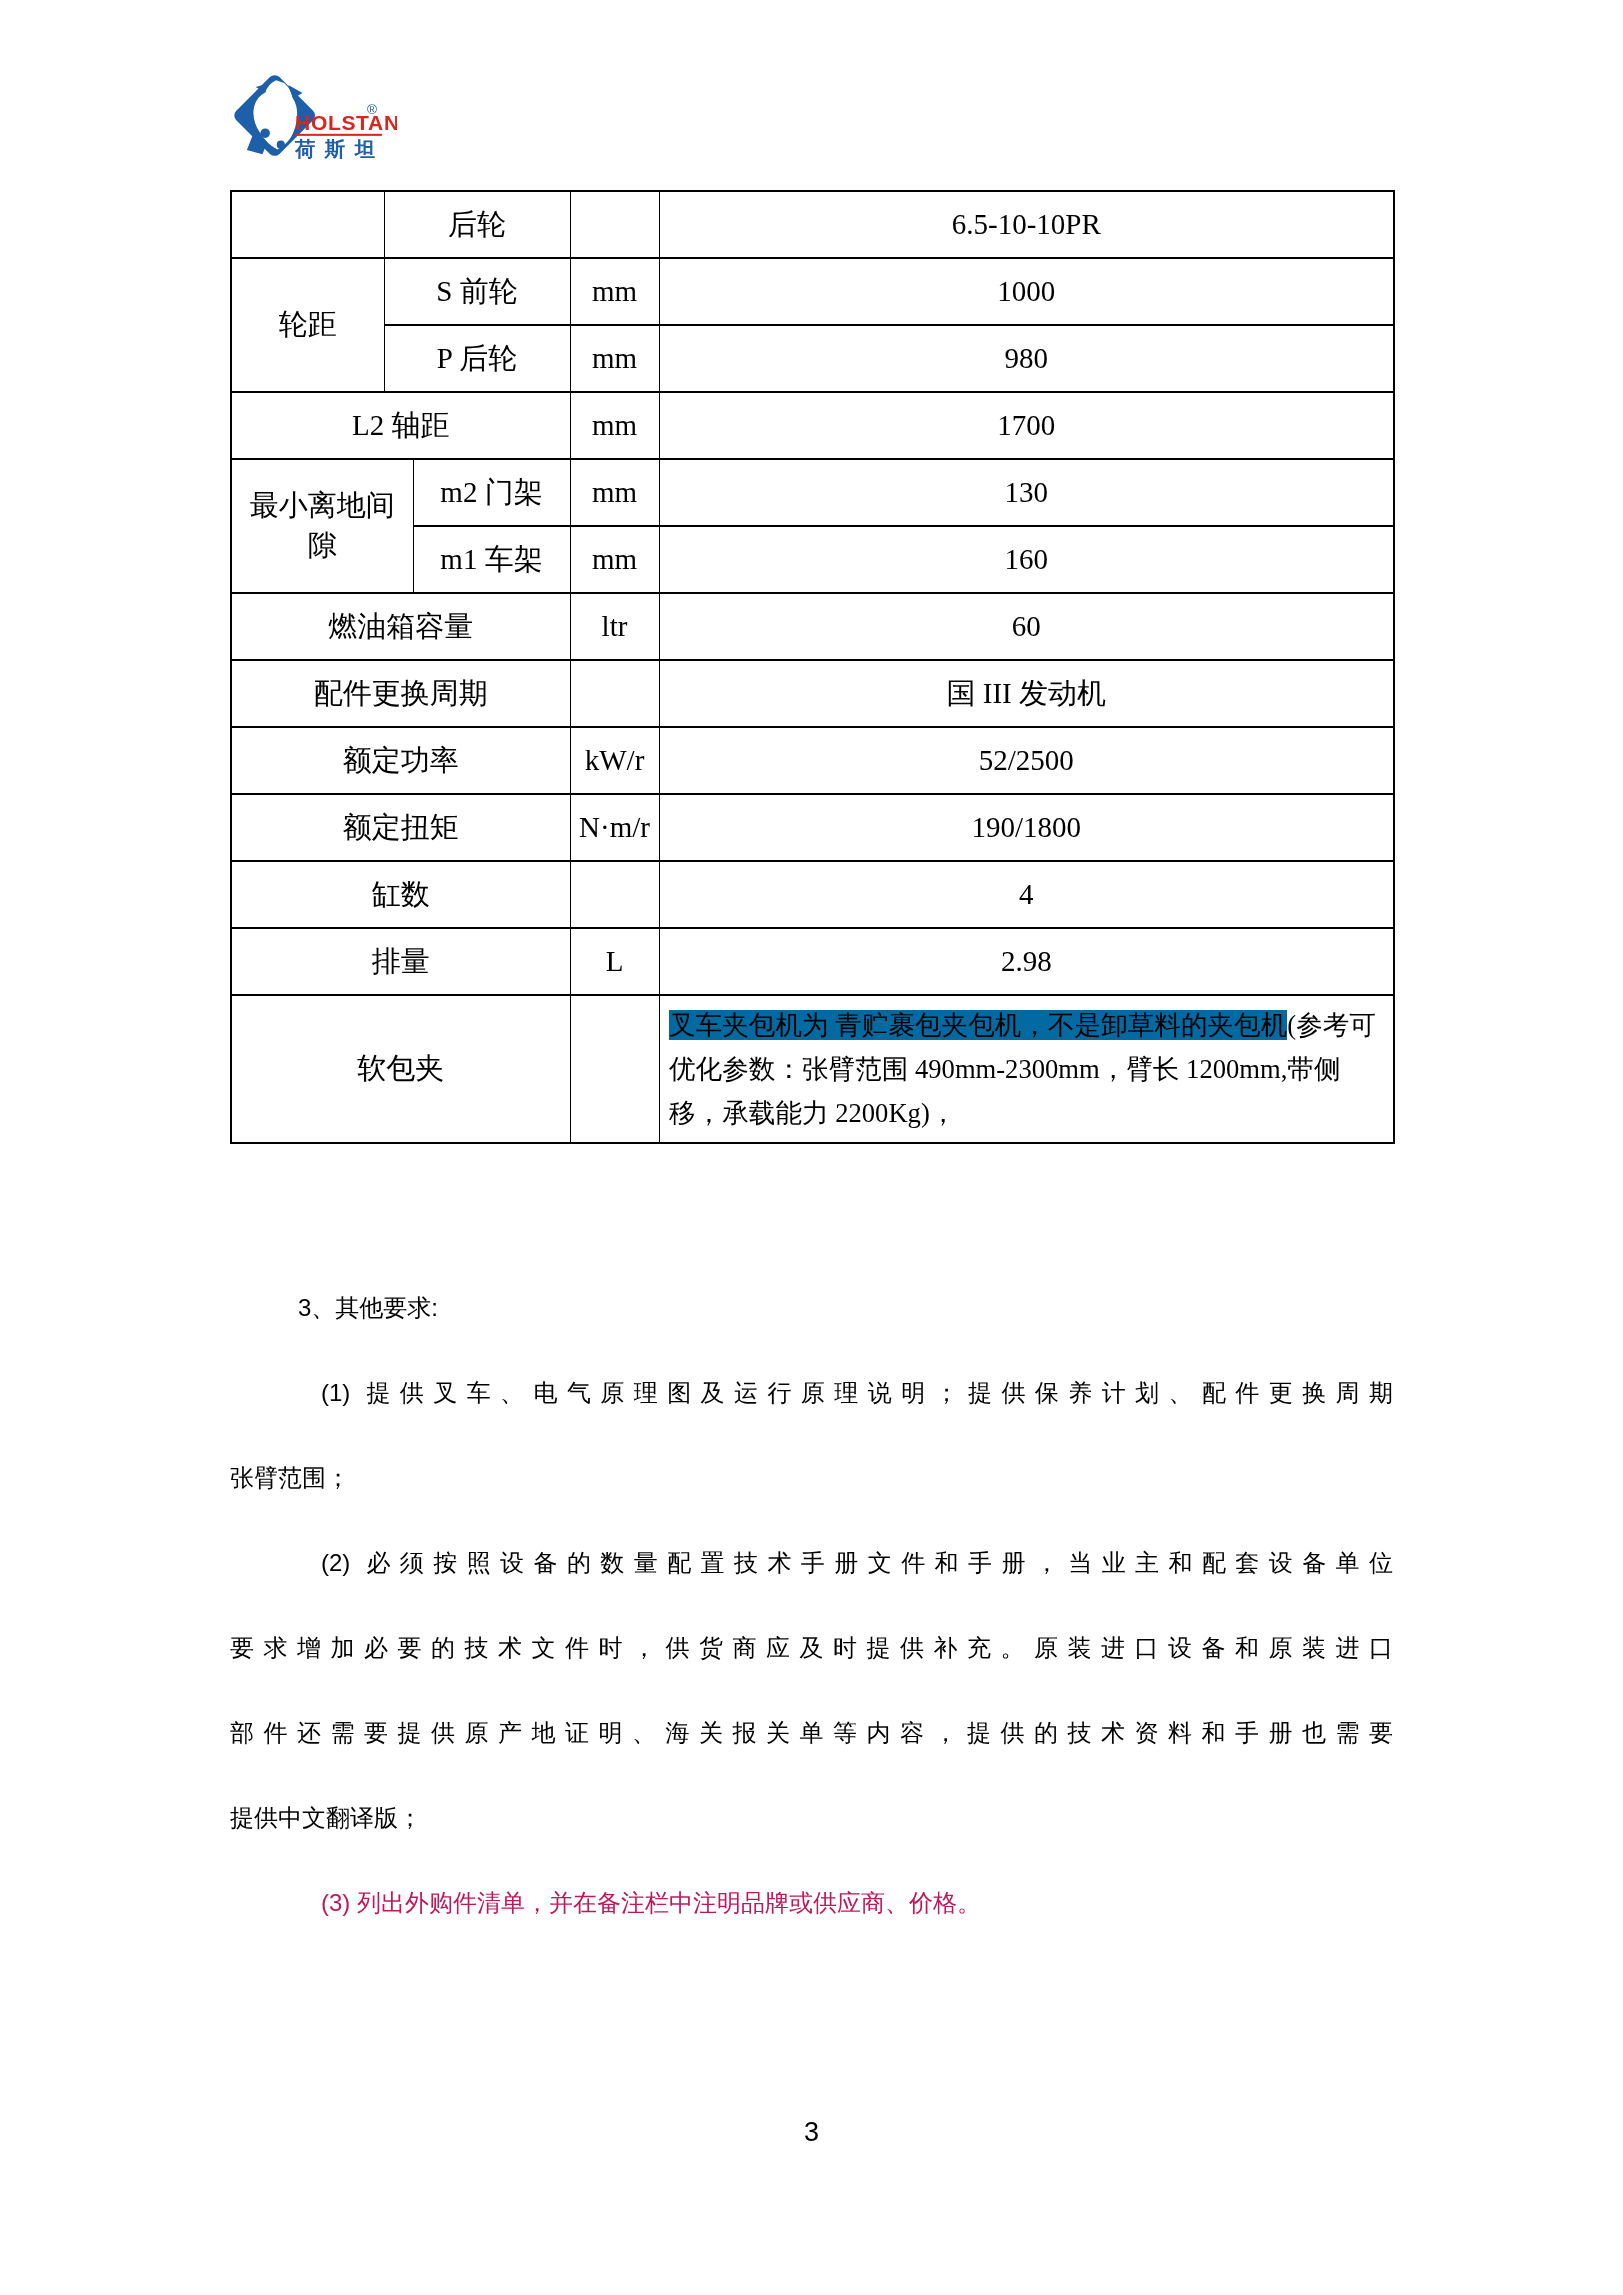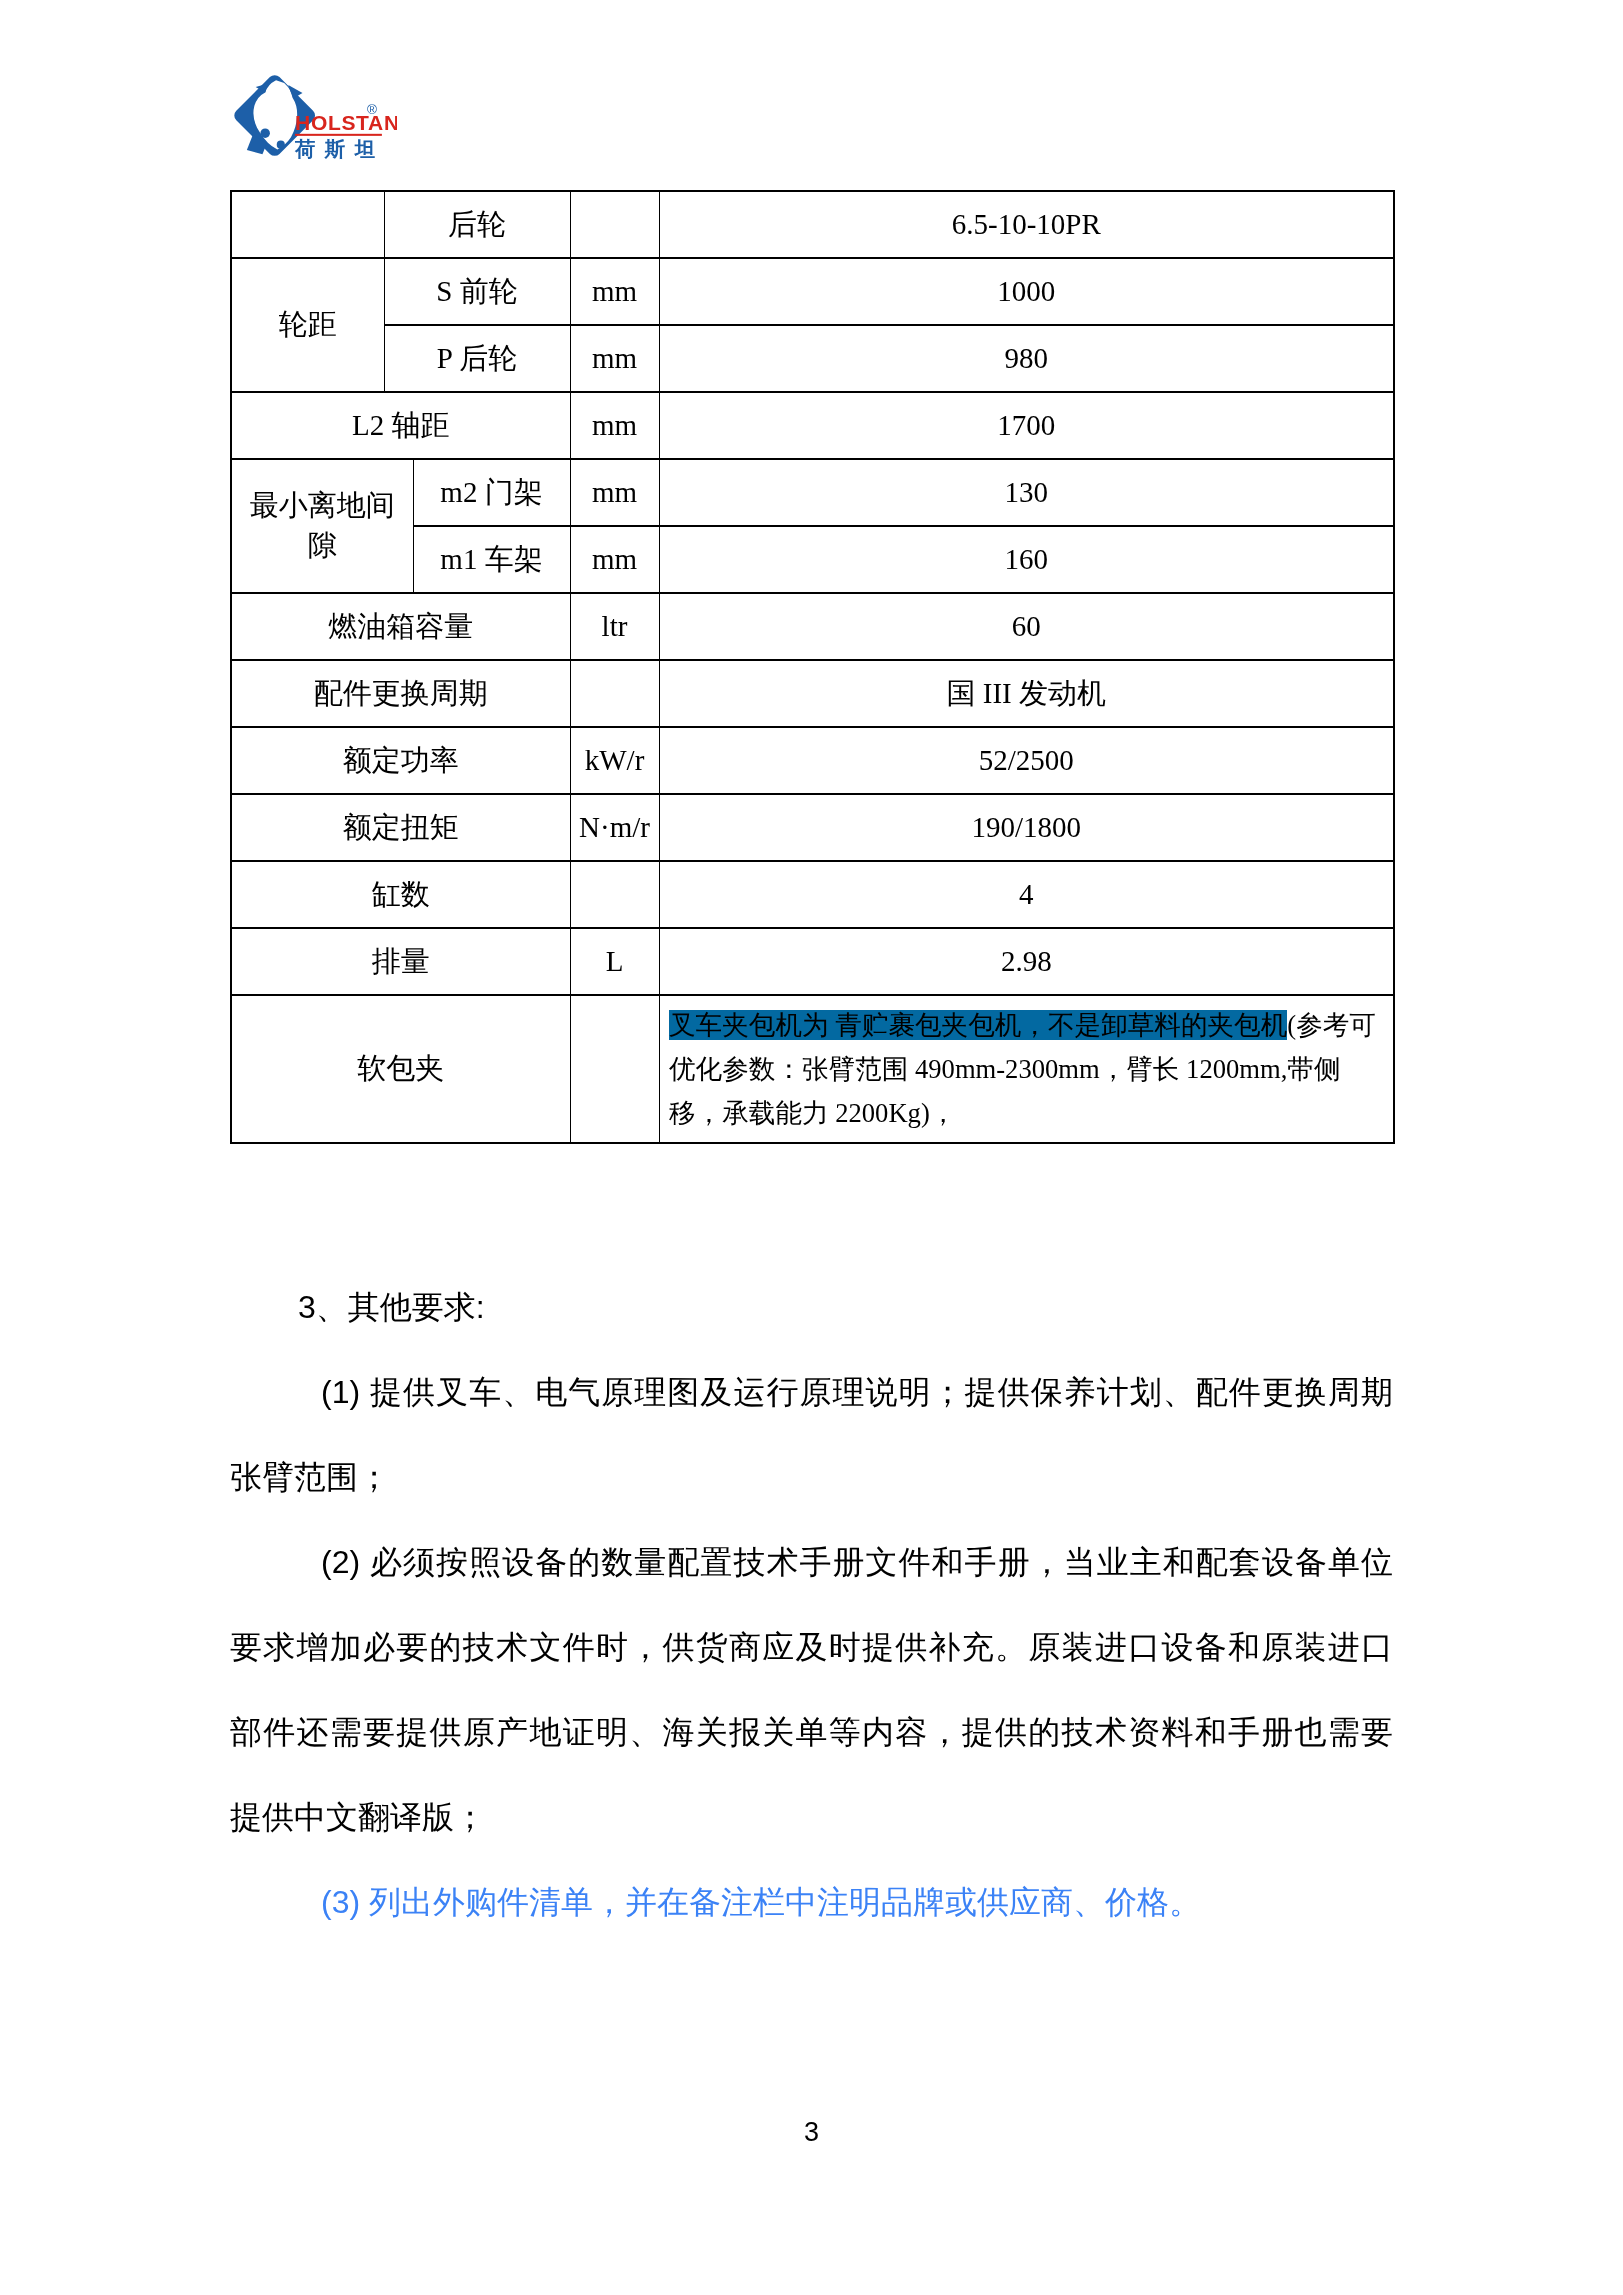--- a/index.html
+++ b/index.html
@@ -35,28 +35,28 @@
   .spec-table tr.tall { height:134px; }
   .spec-table td.note-cell {
     text-align:left; padding:6.8px 9.5px;
     font-size:26.6px; line-height:44px;
   }
   .hl { background:#0369a1; }
 
   
   .bodytext {
     position:absolute; left:230px; top:1265px; width:1163px;
-    font-size:32px; line-height:85px;
+    font-size:24px; line-height:85px;
     color:#000;
   }
   .bt-line { min-height:85px; }
   .indent-head { padding-left:68px; }
   .indent-item { padding-left:91px; }
   .fill { text-align:justify; text-align-last:justify; }
-  .red { color:#3b82f6; }
+  .red { color:#be185d; }
 
   
   .pagenum {
     position:absolute; left:230px; top:2116px; width:1163px;
     text-align:center; font-size:27px; line-height:33px;
   }
 </style>
 </head>
 <body>
 

